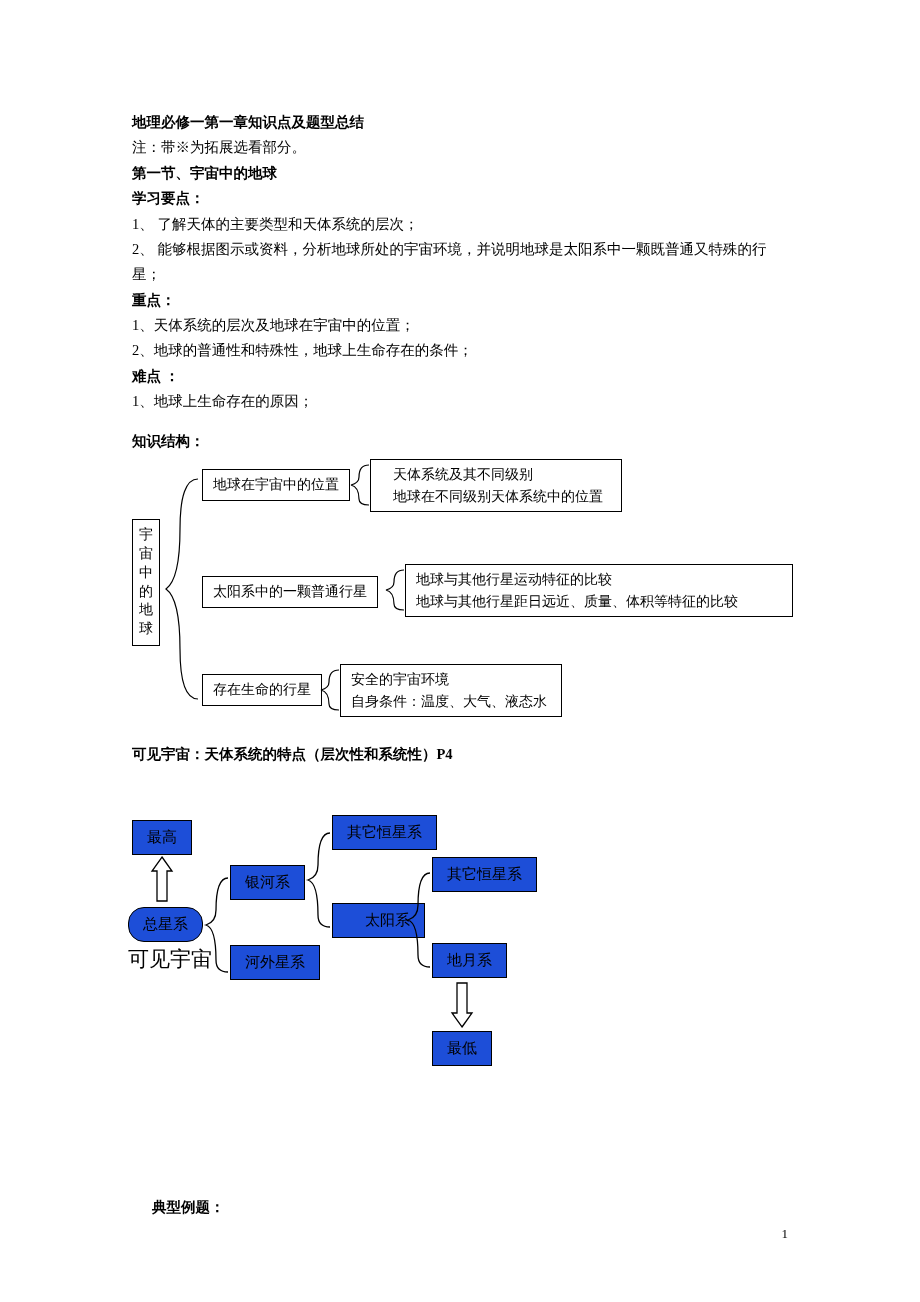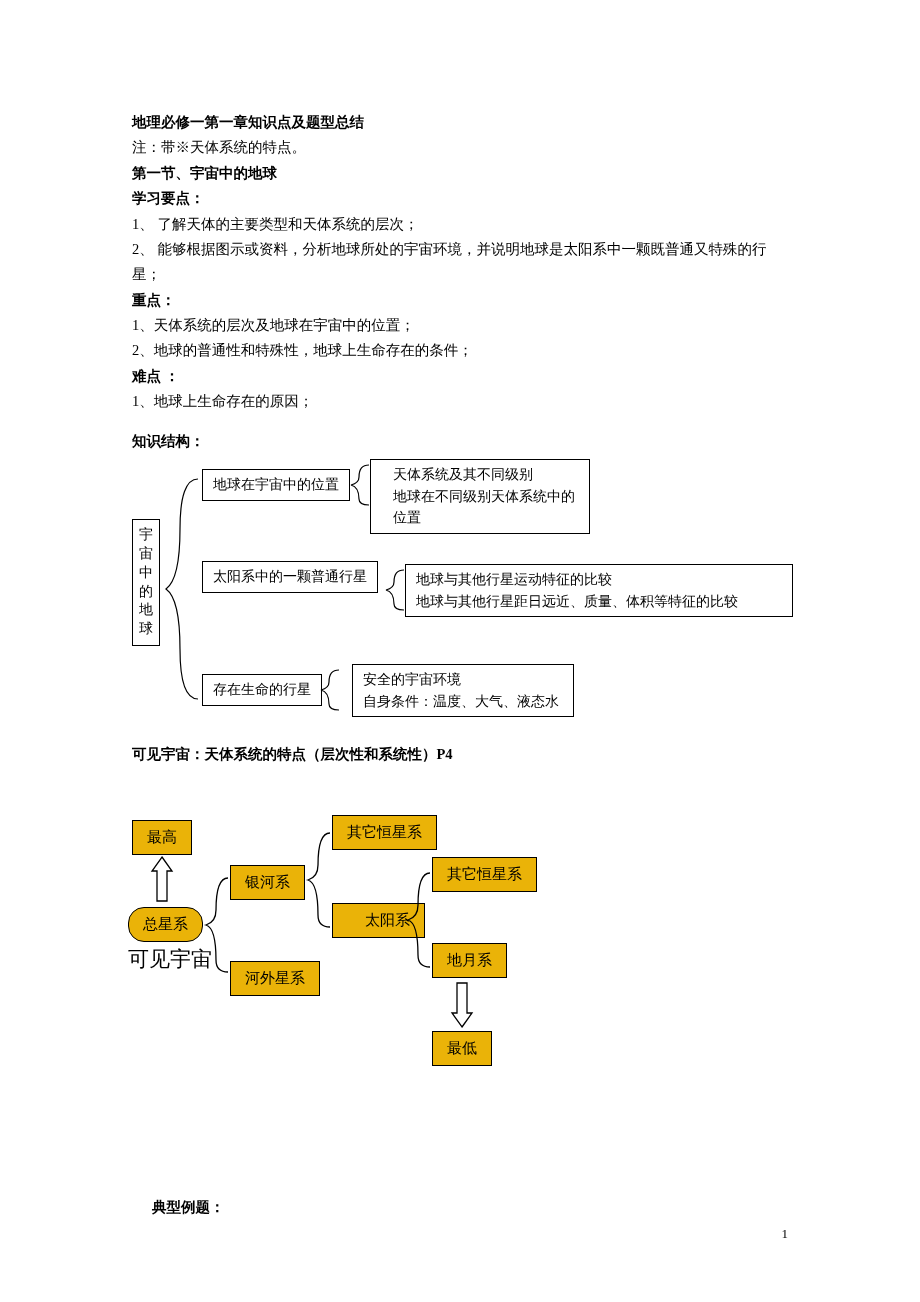--- a/index.html
+++ b/index.html
@@ -57,21 +57,21 @@
 
   
   .diag2 {
     position: relative;
     height: 350px;
     margin-top: 18px;
   }
   .sbox {
     position: absolute;
     border: 1px solid #000;
-    background:#eab308;
+    background:#1d4ed8;
     padding: 6px 14px;
     box-sizing: border-box;
     font-size: 15px;
     line-height: 1.4;
     text-align:center;
   }
   .plain {
     position:absolute;
     font-size: 21px;
   }
@@ -82,21 +82,21 @@
     font-family: "Times New Roman", serif;
     font-size: 13px;
   }
 </style>
 </head>
 <body>
 
 <div class="page">
 
   <p class="title">地理必修一第一章知识点及题型总结</p>
-  <p>注：带※天体系统的特点。</p>
+  <p>注：带※为拓展选看部分。</p>
   <p class="ksbold">第一节、宇宙中的地球</p>
   <p class="ksbold">学习要点：</p>
   <p class="li">1、 了解天体的主要类型和天体系统的层次；</p>
   <p class="li">2、 能够根据图示或资料，分析地球所处的宇宙环境，并说明地球是太阳系中一颗既普通又特殊的行星；</p>
   <p class="ksbold">重点：</p>
   <p class="li">1、天体系统的层次及地球在宇宙中的位置；</p>
   <p class="li">2、地球的普通性和特殊性，地球上生命存在的条件；</p>
   <p class="ksbold">难点 ：</p>
   <p class="li">1、地球上生命存在的原因；</p>
 
@@ -111,42 +111,42 @@
       <span>的</span>
       <span>地</span>
       <span>球</span>
     </div>
 
     <svg style="left:28px; top:10px;" width="40" height="240">
       <path d="M38 10 Q20 10 20 60 Q20 110 6 120 Q20 130 20 180 Q20 230 38 230" fill="none" stroke="#000" stroke-width="1.2"></path>
     </svg>
 
     <div class="box" style="left:70px; top:10px;">地球在宇宙中的位置</div>
-    <div class="box" style="left:70px; top:102px;text-align:right;">太阳系中的一颗普通行星</div>
+    <div class="box" style="left:70px; top:117px;text-align:right;">太阳系中的一颗普通行星</div>
     <div class="box" style="left:70px; top:215px;">存在生命的行星</div>
 
     <svg style="left:215px; top:0px;" width="25" height="52">
       <path d="M22 6 Q12 6 12 18 Q12 24 4 26 Q12 28 12 40 Q12 46 22 46" fill="none" stroke="#000" stroke-width="1.2"></path>
     </svg>
     <svg style="left:250px; top:105px;" width="25" height="52">
       <path d="M22 6 Q12 6 12 18 Q12 24 4 26 Q12 28 12 40 Q12 46 22 46" fill="none" stroke="#000" stroke-width="1.2"></path>
     </svg>
     <svg style="left:185px; top:205px;" width="25" height="52">
       <path d="M22 6 Q12 6 12 18 Q12 24 4 26 Q12 28 12 40 Q12 46 22 46" fill="none" stroke="#000" stroke-width="1.2"></path>
     </svg>
 
-    <div class="box" style="left:238px; top:0px; width:220px;padding-left:22px;">
+    <div class="box" style="left:238px; top:0px; width:252px;padding-left:22px;">
       <div>天体系统及其不同级别</div>
       <div>地球在不同级别天体系统中的位置</div>
     </div>
     <div class="box" style="left:273px; top:105px; width:388px;">
       <div>地球与其他行星运动特征的比较</div>
       <div>地球与其他行星距日远近、质量、体积等特征的比较</div>
     </div>
-    <div class="box" style="left:220px; top:205px; width:222px;">
+    <div class="box" style="left:208px; top:205px; width:222px;">
       <div>安全的宇宙环境</div>
       <div>自身条件：温度、大气、液态水</div>
     </div>
   </div>
 
   <p class="ksbold">可见宇宙：天体系统的特点（层次性和系统性）P4</p>
 
   <div class="diag2">
 
     <div class="sbox" style="left:0px; top:35px;">最高</div>
@@ -156,21 +156,21 @@
     </svg>
 
     <div class="sbox" style="left:-4px; top:122px;border-radius:16px;">总星系</div>
     <div class="plain" style="left:-4px; top:156px;">可见宇宙</div>
 
     <svg style="left:70px; top:85px;" width="30" height="110">
       <path d="M26 8 Q14 8 14 40 Q14 52 4 55 Q14 58 14 90 Q14 102 26 102" fill="none" stroke="#000" stroke-width="1.3"></path>
     </svg>
 
     <div class="sbox" style="left:98px; top:80px;">银河系</div>
-    <div class="sbox" style="left:98px; top:176px;">河外星系</div>
+    <div class="sbox" style="left:98px; top:160px;">河外星系</div>
 
     <svg style="left:172px; top:40px;" width="30" height="110">
       <path d="M26 8 Q14 8 14 40 Q14 52 4 55 Q14 58 14 90 Q14 102 26 102" fill="none" stroke="#000" stroke-width="1.3"></path>
     </svg>
 
     <div class="sbox" style="left:200px; top:30px;">其它恒星系</div>
     <div class="sbox" style="left:200px; top:118px;padding-left:32px;">太阳系</div>
 
     <svg style="left:272px; top:80px;" width="30" height="110">
       <path d="M26 8 Q14 8 14 40 Q14 52 4 55 Q14 58 14 90 Q14 102 26 102" fill="none" stroke="#000" stroke-width="1.3"></path>

